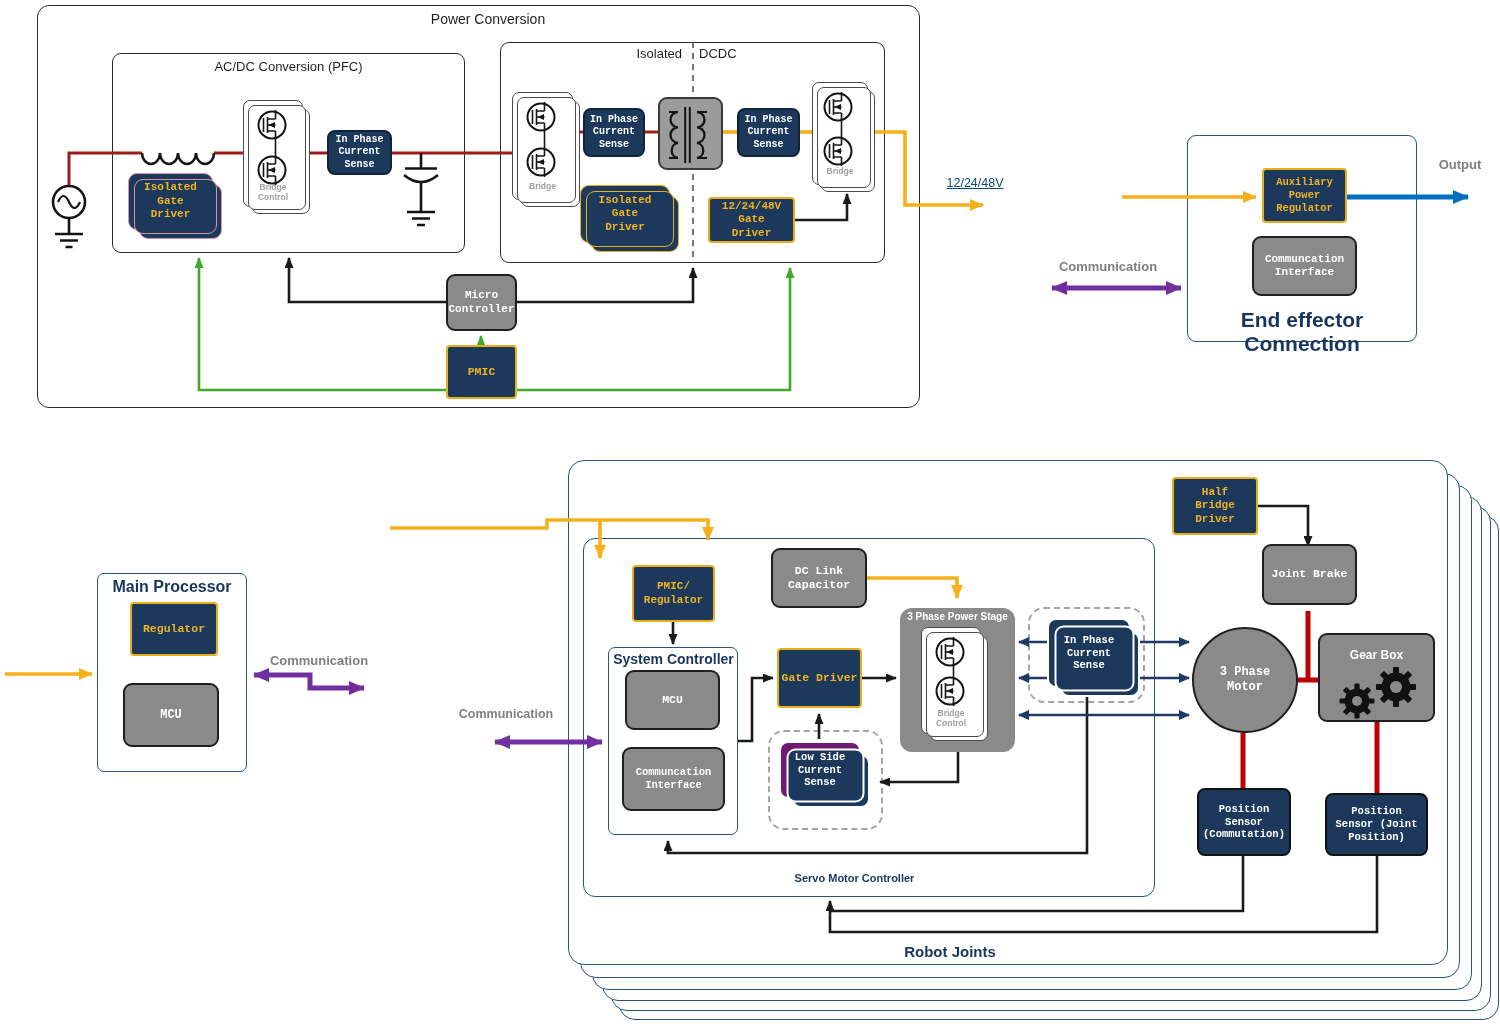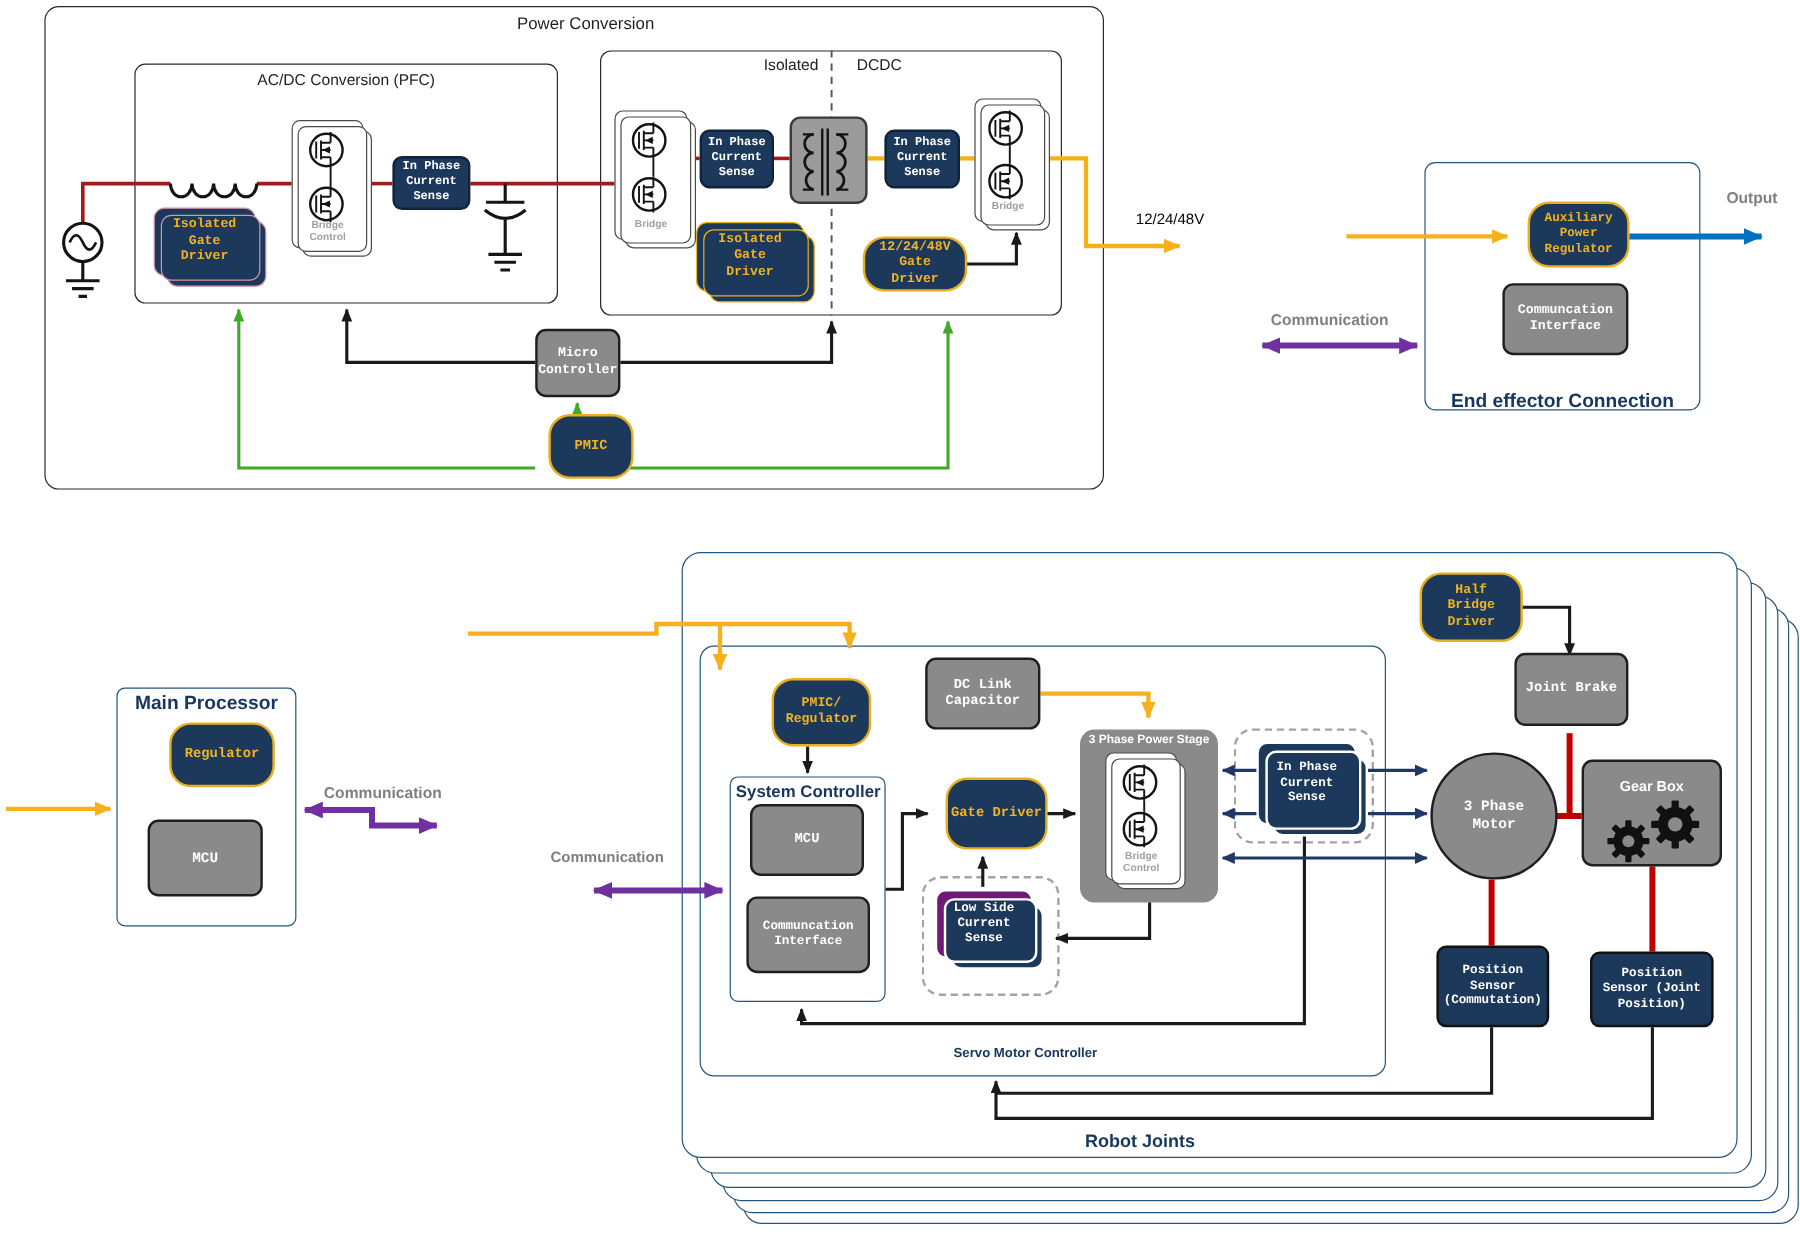--- a/index.html
+++ b/index.html
@@ -2,21 +2,21 @@
 <html><head>
 <meta charset="utf-8">
 <style>
   html,body{margin:0;padding:0;background:#fff;}
   .canvas{position:relative;width:1500px;height:1033px;background:#fff;
           font-family:"Liberation Sans",sans-serif;overflow:hidden;}
   .abs{position:absolute;box-sizing:border-box;}
   .box{display:flex;align-items:center;justify-content:center;text-align:center;
        font-weight:700;line-height:1.22;font-family:Liberation Mono, monospace;}
   .navy{background:#1c395b;color:#fff;border:2px solid #10233a;border-radius:8px;}
-  .gold{background:#1c395b;color:#f0b323;border:2px solid #e9ae1c;border-radius:18px;margin-left:11px;}
+  .gold{background:#1c395b;color:#f0b323;border:2px solid #e9ae1c;border-radius:4px;}
   .grayb{background:#8a8a8a;color:#fff;border:2px solid #1f1f1f;border-radius:9px;}
   .whitebox{background:#fff;border:1.5px solid #4a4a4a;border-radius:7px;}
   .outline-black{border:1.6px solid #2a2a2a;border-radius:12px;background:transparent;}
   .outline-navy{border:1.6px solid #26567c;border-radius:9px;background:transparent;}
   .dashedbox{border:2px dashed #a3a3a3;border-radius:16px;background:transparent;}
   .titleN{color:#17365d;font-weight:700;}
   .titleG{color:#7f7f7f;font-weight:700;}
   .titleK{color:#1f1f1f;}
   .ctr{text-align:center;}
   .stk::before,.stk::after{content:"";position:absolute;inset:0;border-radius:inherit;}
@@ -157,25 +157,25 @@
       <path d="M495,742 H602" marker-start="url(#ap)" marker-end="url(#ap)"></path>
       <path d="M254,675 H310 V688 H364" marker-start="url(#ap)" marker-end="url(#ap)"></path>
     </g>
 
     <path d="M693,42 V263" stroke="#555" stroke-width="1.6" stroke-dasharray="6,5" fill="none"></path>
   </svg>
 
   <div class="abs titleK ctr" style="left:408px;top:11px;width:160px;font-size:14px;z-index:3;">Power Conversion</div>
   <div class="abs titleK ctr" style="left:157px;top:59px;width:263px;font-size:13px;z-index:3;">AC/DC Conversion (PFC)</div>
   <div class="abs titleK" style="left:575px;top:46px;width:107px;font-size:13px;text-align:right;z-index:3;">Isolated</div>
-  <div class="abs titleK" style="left:699px;top:46px;width:80px;font-size:13px;z-index:3;margin-left:15px;">DCDC</div>
-  <div class="abs" style="left:935px;top:176px;width:80px;font-size:12.5px;color:#000000;text-align:center;z-index:3;">12/24/48V</div>
+  <div class="abs titleK" style="left:699px;top:46px;width:80px;font-size:13px;z-index:3;">DCDC</div>
+  <div class="abs" style="left:935px;top:176px;width:80px;font-size:12.5px;color:#0c4a6e;text-align:center;z-index:3;text-decoration:underline;">12/24/48V</div>
   <div class="abs titleG ctr" style="left:1425px;top:157px;width:70px;font-size:13px;z-index:3;">Output</div>
   <div class="abs titleG ctr" style="left:1048px;top:259px;width:120px;font-size:13px;z-index:3;">Communication</div>
-  <div class="abs titleN ctr" style="left:1192px;top:326px;width:220px;font-size:16px;z-index:3;">End effector Connection</div>
+  <div class="abs titleN ctr" style="left:1192px;top:308px;width:220px;font-size:21px;z-index:3;">End effector Connection</div>
   <div class="abs titleN ctr" style="left:100px;top:578px;width:144px;font-size:16px;z-index:3;text-align:center;">Main Processor</div>
   <div class="abs titleG ctr" style="left:258px;top:653px;width:122px;font-size:13px;z-index:3;">Communication</div>
   <div class="abs titleG ctr" style="left:446px;top:707px;width:120px;font-size:12.5px;z-index:3;">Communication</div>
   <div class="abs titleN ctr" style="left:762px;top:872px;width:185px;font-size:11px;z-index:3;">Servo Motor Controller</div>
   <div class="abs titleN ctr" style="left:895px;top:943px;width:110px;font-size:15px;z-index:3;">Robot Joints</div>
   <div class="abs titleN ctr" style="left:610px;top:651px;width:127px;font-size:14px;z-index:3;">System Controller</div>
   <div class="abs ctr" style="left:902px;top:611px;width:111px;font-size:10px;color:#fff;font-weight:700;z-index:3;">3 Phase Power Stage</div>
 
   <div class="abs box stk stk-pink" style="left:128px;top:173px;width:85px;height:57px;background:#1c395b;border:1.5px solid #d793aa;border-radius:9px;color:#f0b323;font-size:11px;z-index:3;padding:0 6px;">Isolated Gate Driver</div>
   <div class="abs whitebox stk stk-white2" style="left:243px;top:100px;width:60px;height:107px;z-index:3;">

